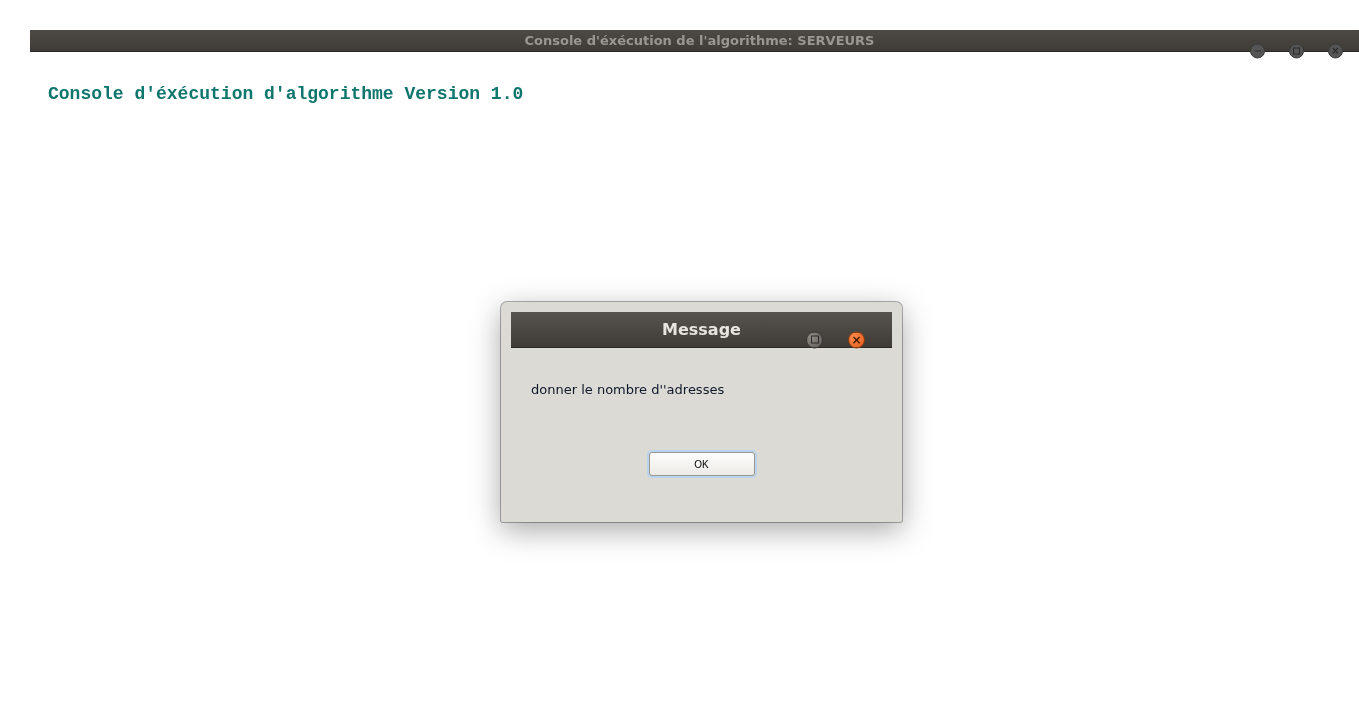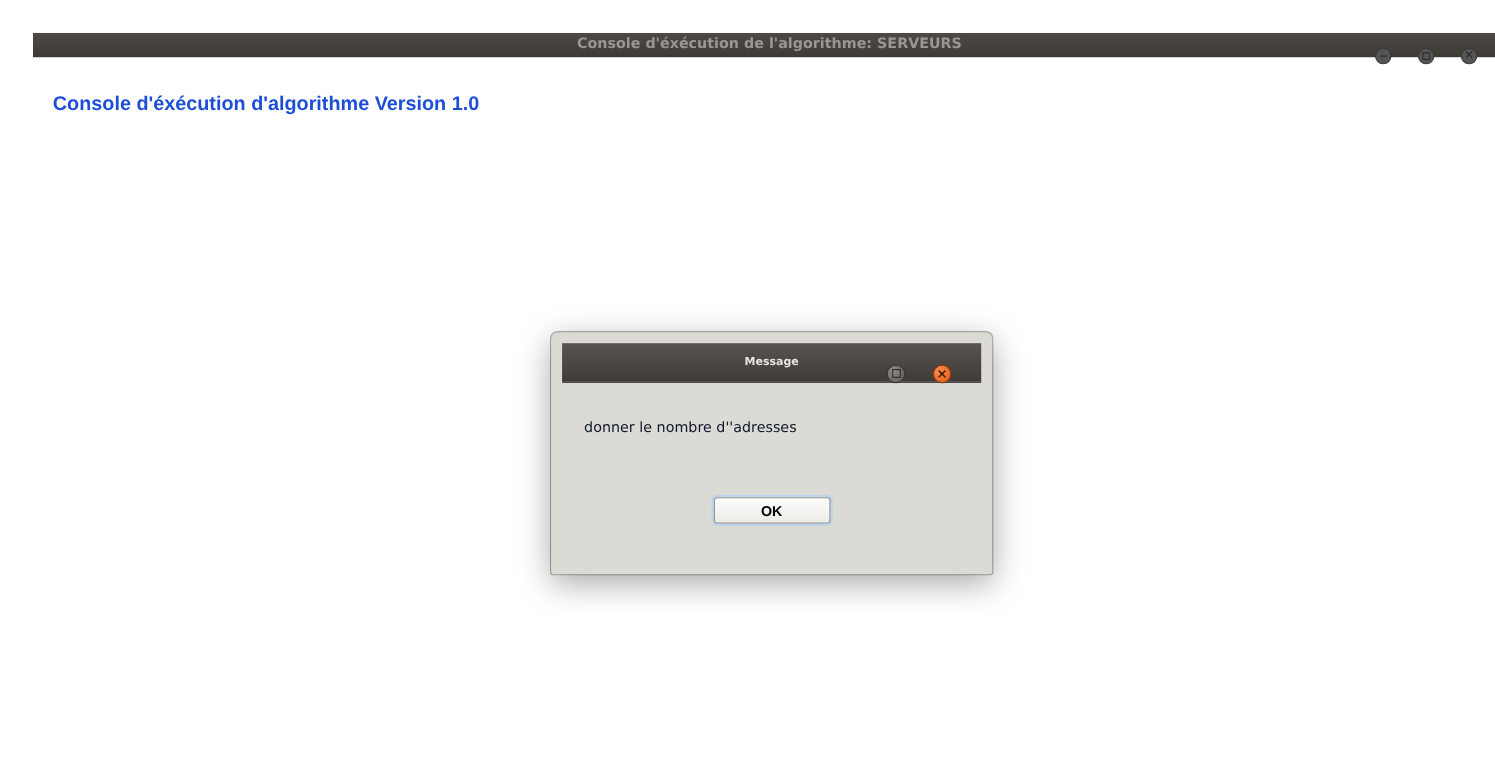--- a/index.html
+++ b/index.html
@@ -56,24 +56,24 @@
   .win-btn.minimize::before { content: ""; width:6px; height:1px; background:#2a2a2a; display:block; }
   .win-btn.maximize::before { content: ""; width:5px; height:5px; border:1px solid #2a2a2a; display:block; }
   .win-btn.close-main::before { content:"\00d7"; font-size:10px; line-height:1; }
 
   
   .console-body {
     padding: 12px 8px;
     background: #ffffff;
   }
   .console-heading {
-    font-family: Liberation Sans, sans-serif;
+    font-family: Liberation Mono, monospace;
     font-weight: bold;
     font-size: 18px;
-    color: #1d4ed8;
+    color: #0f766e;
   }
 
   
   .dialog {
     position: absolute;
     left: 471px;
     top: 272px;
     width: 401px;
     box-shadow: 0 8px 30px rgba(0,0,0,0.35), 0 0 0 1px rgba(0,0,0,0.3);
     border-radius: 6px 6px 2px 2px;
@@ -82,21 +82,21 @@
   }
   .dialog-titlebar {
     height: 36px;
     background: linear-gradient(to bottom, #575450 0%, #3f3c38 100%);
     display: flex;
     align-items: center;
     justify-content: center;
     position: relative;
     color: #e6e4df;
     font-weight: bold;
-    font-size: 10px;
+    font-size: 16px;
     border-bottom: 1px solid #2a2926;
   }
   .dialog-titlebar .dlg-controls {
     position: absolute;
     right: 7px;
     top: 50%;
     transform: translateY(-50%);
     display: flex;
     gap: 5px;
   }
@@ -134,22 +134,22 @@
     min-height: 50px;
   }
   .dialog-footer {
     display: flex;
     justify-content: center;
     padding-bottom: 4px;
   }
   .ok-button {
     width: 106px;
     height: 24px;
-    font-size: 13px;
-    font-weight: bold;
+    font-size: 10px;
+    font-weight: normal;
     color: #000;
     background: linear-gradient(to bottom, #fdfdfc 0%, #ecebe7 100%);
     border: 1px solid #9b9790;
     border-radius: 3px;
     box-shadow: 0 0 0 2px #b9d4ef, inset 0 1px 0 #ffffff;
     cursor: pointer;
   }
 </style>
 </head>
 <body>

